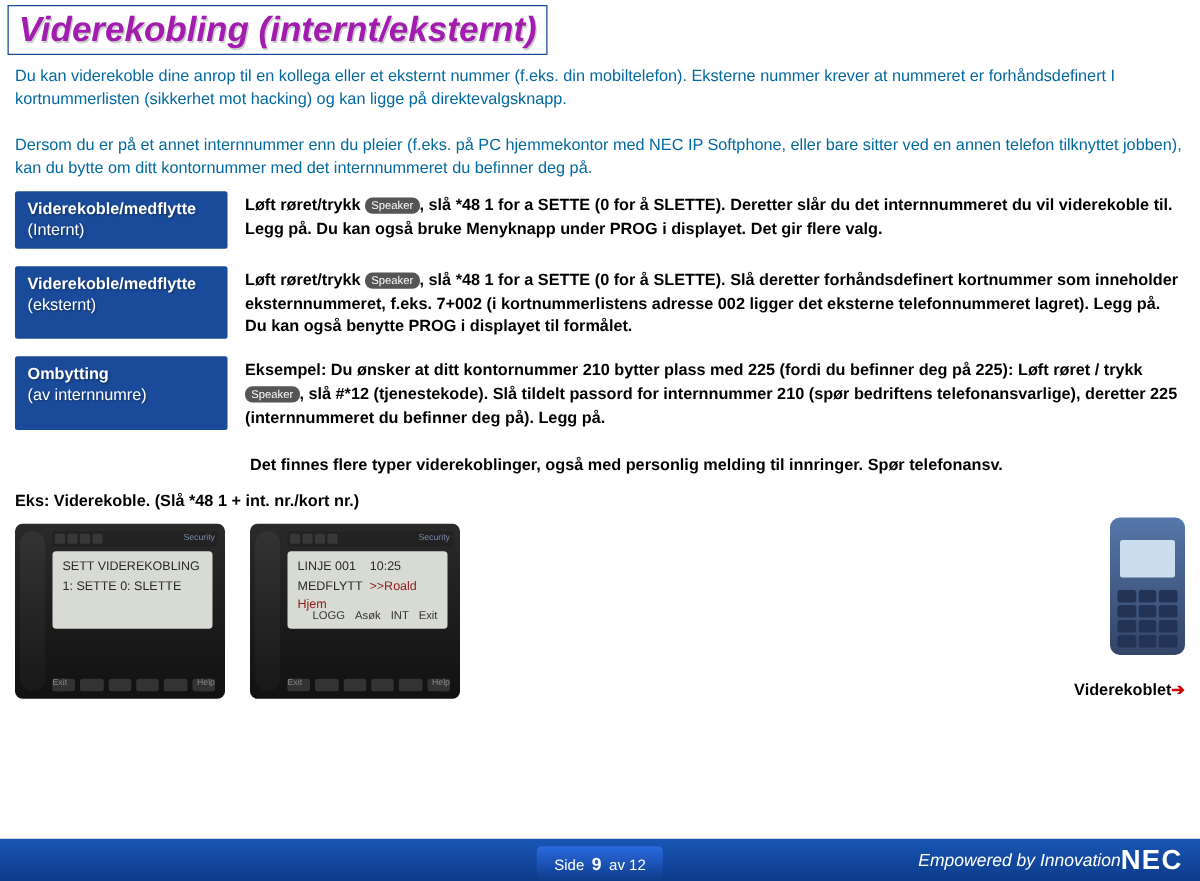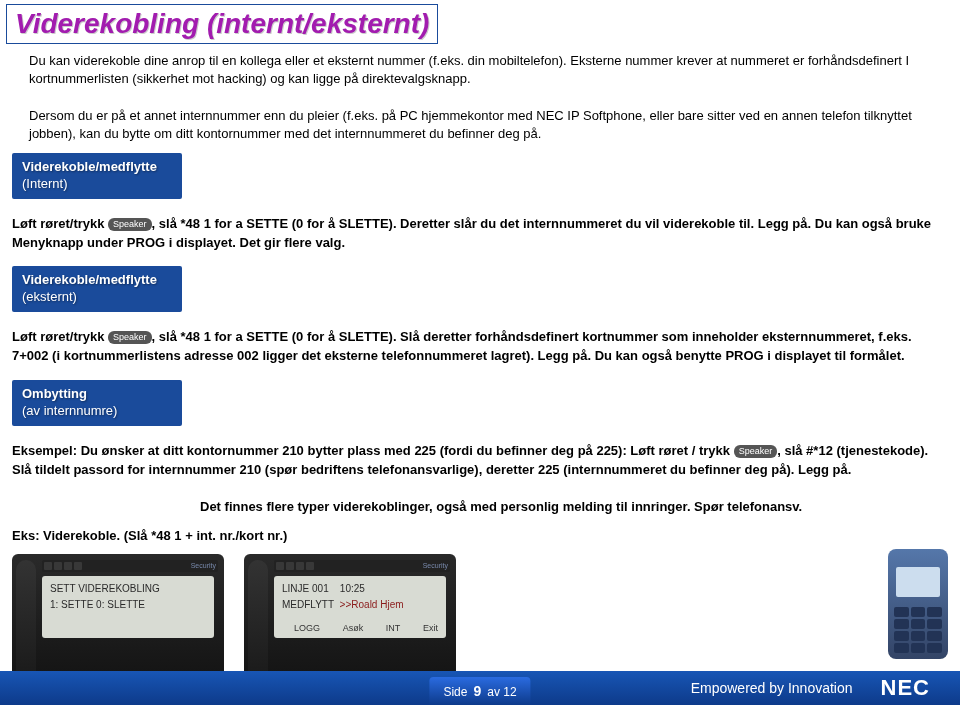--- a/index.html
+++ b/index.html
@@ -18,30 +18,29 @@
     display: inline-block;
   }
   .title-bar h1 {
     color: #a21caf;
     font-size: 28px;
     font-weight: bold;
     font-style: italic;
     text-shadow: 1px 1px 0 #ccc;
   }
   .intro {
-    padding: 0 12px 10px 29px;
+    padding: 0 12px 10px 12px;
     font-size: 13px;
     line-height: 1.4;
-    color: #000000;
+    color: #0369a1;
   }
   .section {
     display: flex;
     padding: 0 12px 14px 12px;
     gap: 14px;
-    flex-direction: column;
   }
   .section-label {
     background: #1a4b9b;
     color: #fff;
     font-weight: bold;
     font-size: 13px;
     padding: 6px 10px;
     width: 170px;
     flex-shrink: 0;
     line-height: 1.3;
@@ -77,21 +76,21 @@
     font-size: 13px;
     font-weight: bold;
   }
   .phones-row {
     display: flex;
     gap: 20px;
     padding: 0 12px;
     align-items: flex-end;
   }
   .phone {
-    width: 212px;
+    width: 168px;
     height: 140px;
     background: linear-gradient(#2a2a2a,#111);
     border-radius: 6px;
     position: relative;
     flex-shrink: 0;
   }
   .handset {
     position: absolute;
     left: 4px; top: 6px;
     width: 20px; height: 128px;
@@ -155,36 +154,37 @@
   .mobile-label .arrow { color:#c00; font-weight:bold; }
 
   .footer {
     position: absolute;
     left: 0; right: 0; bottom: 0;
     height: 34px;
     background: linear-gradient(#1856b5,#0d3a8a);
     color: #fff;
     display: flex;
     align-items: center;
-    padding: 0 30px;
+    padding: 0 14px;
   }
   .footer .pager {
     position: absolute;
     left: 50%; bottom: 0; transform: translateX(-50%);
     background: linear-gradient(#2a6be0,#0d3a8a);
     color:#fff;
     padding: 6px 14px 6px 14px;
     border-radius: 4px 4px 0 0;
     font-size: 12px;
   }
   .footer .pager .pg { font-weight:bold; font-size:14px; margin: 0 6px; }
   .footer .tagline {
     margin-left: auto;
+    font-style: italic;
     font-size: 14px;
-    margin-right: 28px;
+    margin-right: 0;
   }
   .footer .logo {
     font-weight: bold;
     font-size: 22px;
     letter-spacing: 1px;
   }
 </style>
 </head>
 <body>
 

